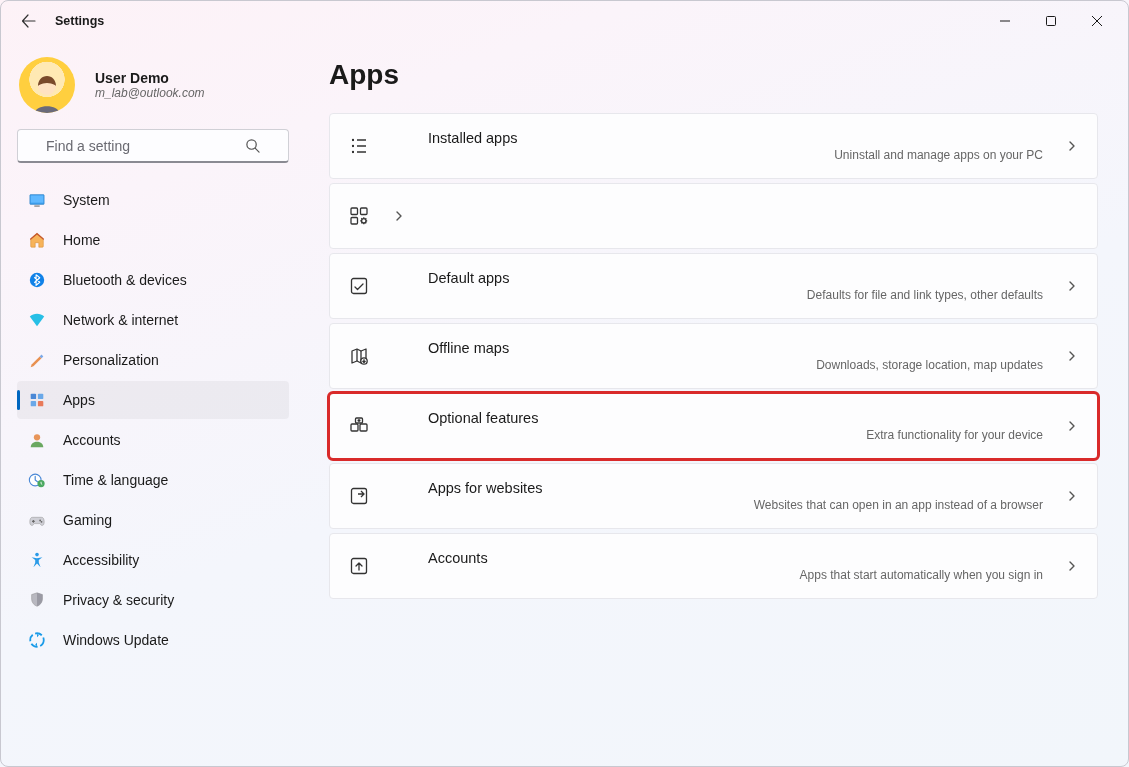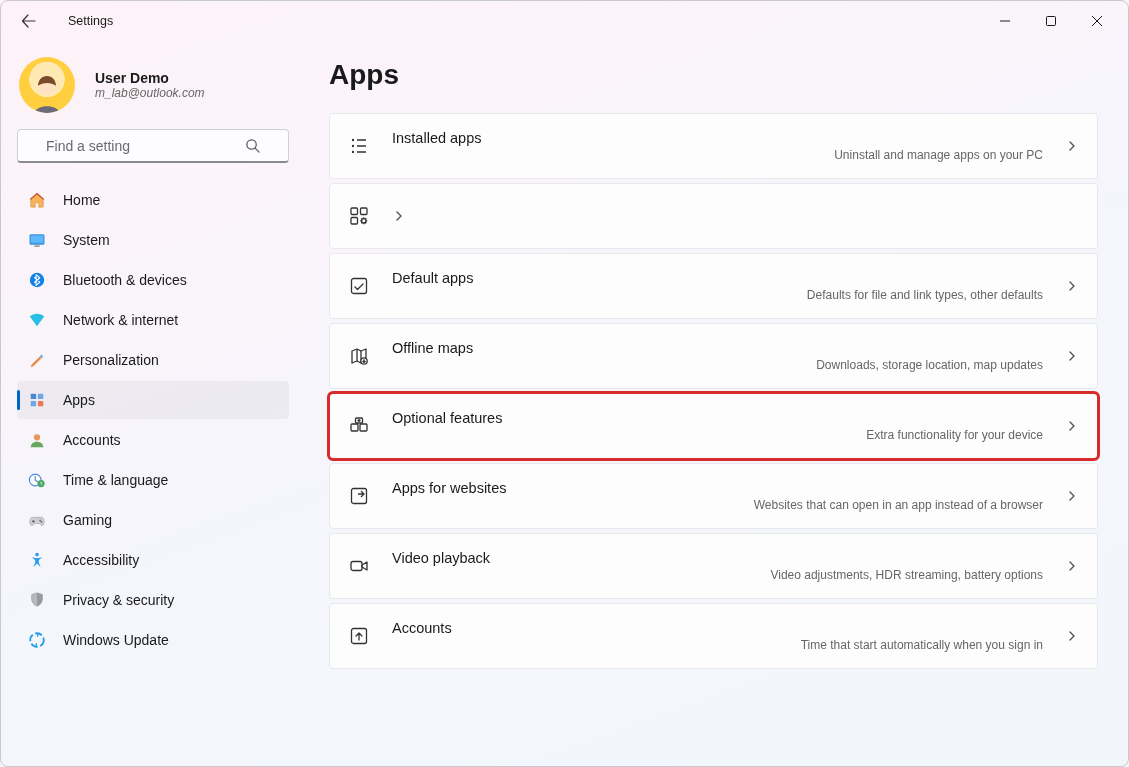--- a/index.html
+++ b/index.html
@@ -22,21 +22,22 @@
     padding: 0 8px;
   }
   .titlebar .back {
     width: 40px; height: 40px;
     display: flex; align-items: center; justify-content: center;
     color: #333;
   }
   .titlebar .title {
     font-size: 12.5px;
     color: #1a1a1a;
-    margin-left: 19px;
+    margin-left: 6px;
+    font-weight: bold;
   }
   .titlebar .spacer { flex: 1; }
   .winbtn {
     width: 46px; height: 40px;
     display: flex; align-items: center; justify-content: center;
     color: #1a1a1a;
   }
   
   .layout { flex: 1; display: flex; min-height: 0; }
   .sidebar {
@@ -122,21 +123,21 @@
   }
   .card.highlight {
     outline: 3px solid #d92a2a;
     outline-offset: -1px;
   }
   .cardicon {
     width: 22px; height: 22px;
     display: flex; align-items: center; justify-content: center;
     color: #323232;
   }
-  .cardtext { flex: 1; display: flex; flex-direction: column; gap: 2px; }
+  .cardtext { flex: 1; display: flex; flex-direction: column; gap: 2px; margin-left: 36px; }
   .cardtitle { font-size: 14.5px; color: #1a1a1a; }
   .carddesc { font-size: 12px; color: #666; text-align: right; }
   .chev { color: #555; }
   svg { display: block; }
 </style>
 </head>
 <body>
 
 <div class="titlebar">
   <div class="back">
@@ -187,35 +188,35 @@
             <circle cx="7" cy="7" r="5" stroke="#555" stroke-width="1.3" fill="none"></circle>
             <path d="M11 11l4 4" stroke="#555" stroke-width="1.3" stroke-linecap="round"></path>
           </svg>
       </span>
     </div>
 
     <div class="navlist" id="navlist">
         <div class="navitem">
           <span class="navicon">
             <svg width="18" height="18" viewBox="0 0 20 20">
-              <path d="M3 9l7-6 7 6v8a1 1 0 0 1-1 1h-4v-5H8v5H4a1 1 0 0 1-1-1z" fill="#f7b35a" stroke="#d48a2f" stroke-width="0.6"></path>
-              <path d="M3 9l7-6 7 6" stroke="#c65a2d" stroke-width="1.5" fill="none" stroke-linecap="round"></path>
-            </svg>
-          </span>
-          <span>Home</span>
-        </div>
-        <div class="navitem">
-          <span class="navicon">
-            <svg width="18" height="18" viewBox="0 0 20 20">
               <rect x="2" y="4" width="16" height="11" rx="1" fill="#3a9be8" stroke="#2a7bbb" stroke-width="0.5"></rect>
               <rect x="3" y="5" width="14" height="8" fill="#5fb8ff"></rect>
               <rect x="7" y="16" width="6" height="1.5" fill="#888"></rect>
             </svg>
           </span>
           <span>System</span>
+        </div>
+        <div class="navitem">
+          <span class="navicon">
+            <svg width="18" height="18" viewBox="0 0 20 20">
+              <path d="M3 9l7-6 7 6v8a1 1 0 0 1-1 1h-4v-5H8v5H4a1 1 0 0 1-1-1z" fill="#f7b35a" stroke="#d48a2f" stroke-width="0.6"></path>
+              <path d="M3 9l7-6 7 6" stroke="#c65a2d" stroke-width="1.5" fill="none" stroke-linecap="round"></path>
+            </svg>
+          </span>
+          <span>Home</span>
         </div>
         <div class="navitem">
           <span class="navicon">
             <svg width="18" height="18" viewBox="0 0 20 20">
               <circle cx="10" cy="10" r="8" fill="#1182e8"></circle>
               <path d="M9 4v12l4-3.5L7 7m0 6 6-5.5L9 4" stroke="#fff" stroke-width="1.3" fill="none" stroke-linejoin="round"></path>
             </svg>
           </span>
           <span>Bluetooth &amp; devices</span>
         </div>
@@ -414,44 +415,27 @@
           </div>
           <span class="chev">
             <svg width="14" height="14" viewBox="0 0 14 14">
               <path d="M5 3l4 4-4 4" stroke="#555" stroke-width="1.4" fill="none" stroke-linecap="round" stroke-linejoin="round"></path>
             </svg>
           </span>
         </div>
         <div class="card">
           <span class="cardicon">
             <svg width="20" height="20" viewBox="0 0 20 20" stroke="#333" stroke-width="1.3" fill="none">
-              <rect x="2" y="5.5" width="11" height="9" rx="2"></rect>
-              <path d="M13 9l5-3v8l-5-3z" stroke-linejoin="round"></path>
-            </svg>
-          </span>
-          <div class="cardtext">
-            <div class="cardtitle">Video playback</div>
-            <div class="carddesc">Video adjustments, HDR streaming, battery options</div>
-          </div>
-          <span class="chev">
-            <svg width="14" height="14" viewBox="0 0 14 14">
-              <path d="M5 3l4 4-4 4" stroke="#555" stroke-width="1.4" fill="none" stroke-linecap="round" stroke-linejoin="round"></path>
-            </svg>
-          </span>
-        </div>
-        <div class="card">
-          <span class="cardicon">
-            <svg width="20" height="20" viewBox="0 0 20 20" stroke="#333" stroke-width="1.3" fill="none">
               <rect x="2.5" y="2.5" width="15" height="15" rx="2"></rect>
               <path d="M10 14V7M7 10l3-3 3 3" stroke-linecap="round" stroke-linejoin="round"></path>
             </svg>
           </span>
           <div class="cardtext">
             <div class="cardtitle">Accounts</div>
-            <div class="carddesc">Time that start automatically when you sign in</div>
+            <div class="carddesc">Apps that start automatically when you sign in</div>
           </div>
           <span class="chev">
             <svg width="14" height="14" viewBox="0 0 14 14">
               <path d="M5 3l4 4-4 4" stroke="#555" stroke-width="1.4" fill="none" stroke-linecap="round" stroke-linejoin="round"></path>
             </svg>
           </span>
         </div>
       </div>
   </div>
 </div>

